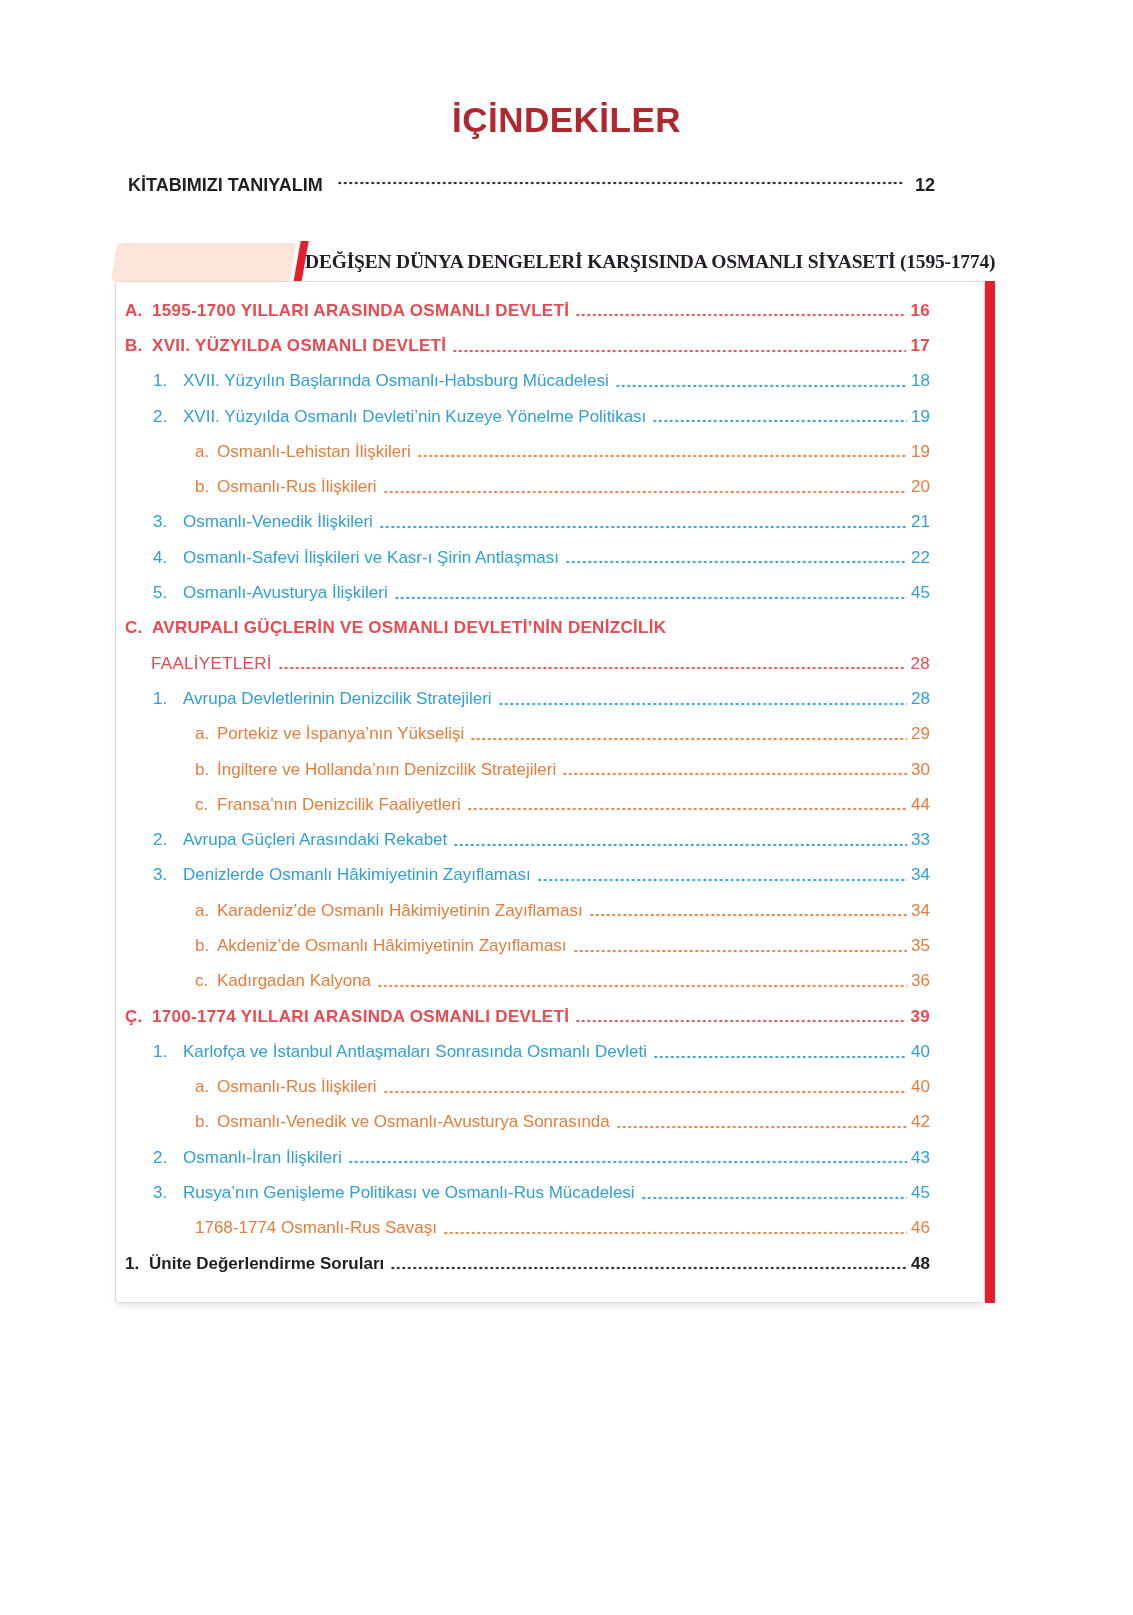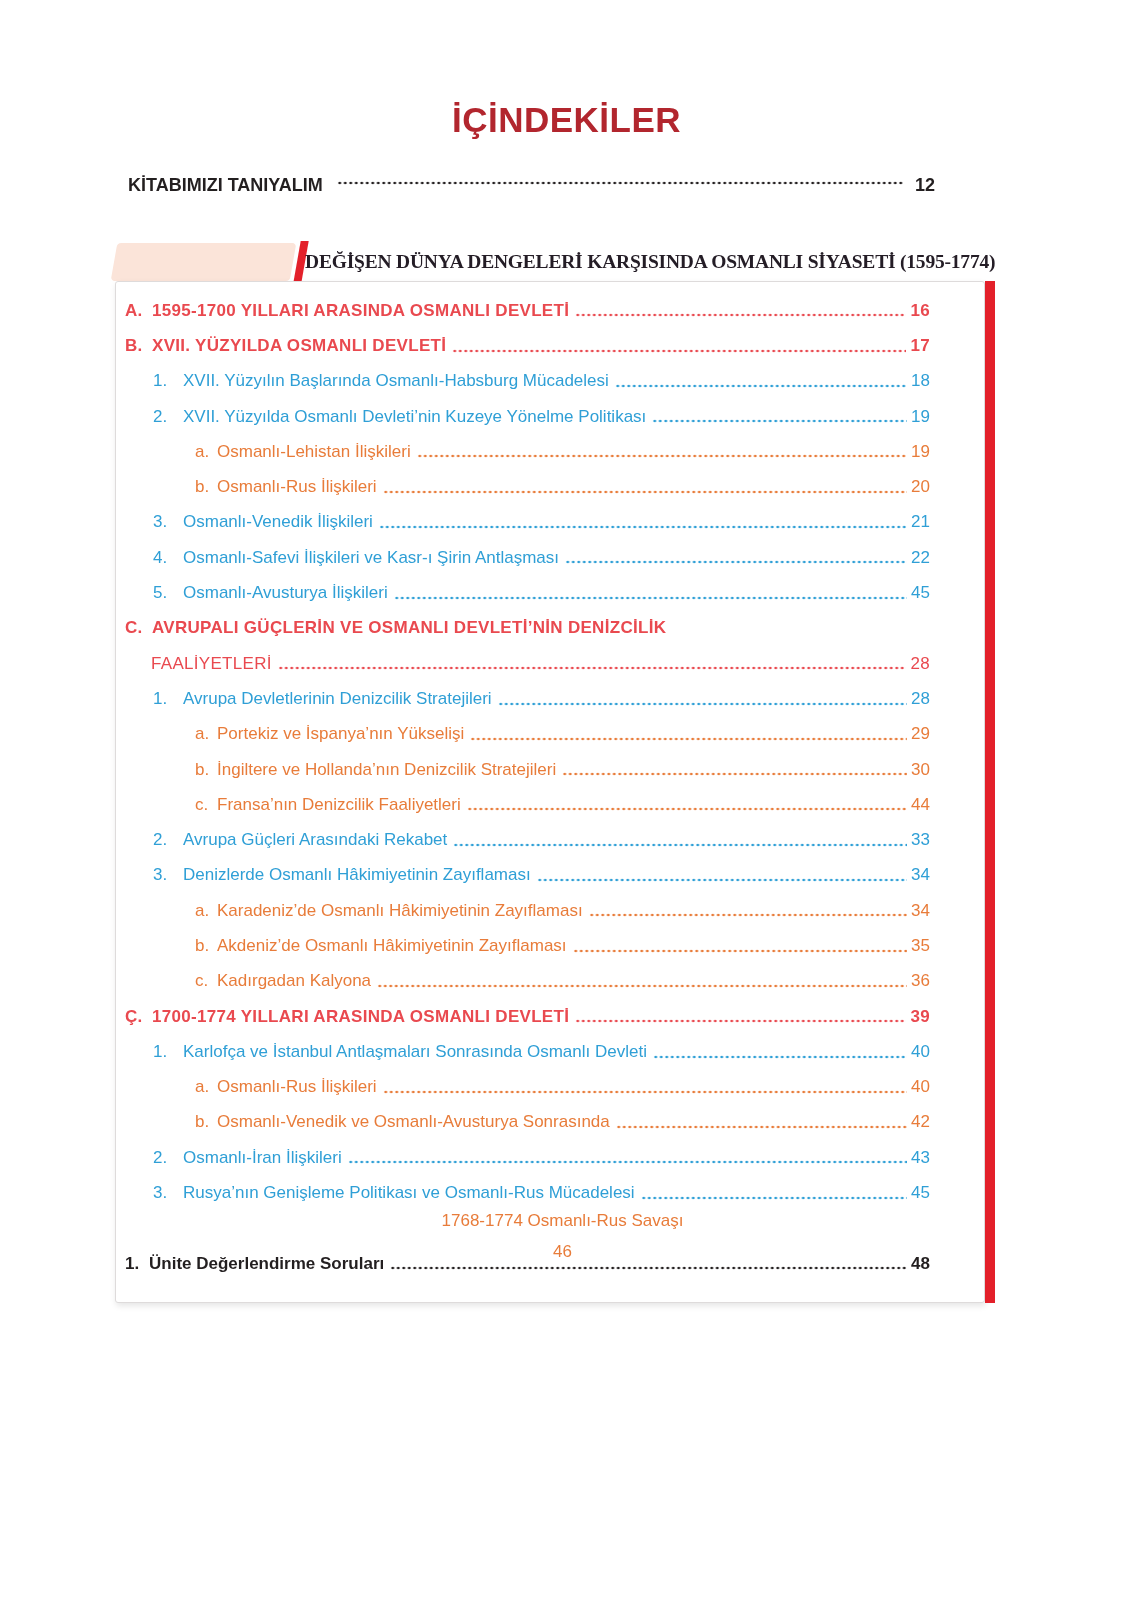--- a/index.html
+++ b/index.html
@@ -89,21 +89,21 @@
     background-position:left bottom;
   }
   .pagenum{flex:0 0 auto;}
   .lvl-A{color:var(--sec-red);font-weight:bold;padding-left:9px;letter-spacing:0.3px;}
   .lvl-A .prefix{width:27px;}
   .cont{color:var(--sec-red);font-weight:normal;padding-left:35px;letter-spacing:0.3px;}
   .lvl-1{color:var(--sub-blue);padding-left:37px;}
   .lvl-1 .prefix{width:30px;}
   .lvl-a{color:var(--ssub-orange);padding-left:79px;}
   .lvl-a .prefix{width:22px;}
-  .lvl-plain{color:var(--ssub-orange);padding-left:79px;flex-direction:column;}
+  .lvl-plain{color:var(--ssub-orange);padding-left:79px;}
   .lvl-end{color:var(--dark);font-weight:bold;padding-left:9px;}
   .lvl-end .prefix{width:24px;}
   .folio{
     position:absolute;left:0;right:0;top:1520px;
     text-align:center;font-size:18px;color:#2b2b2b;
   }
 </style>
 </head>
 <body>
 

